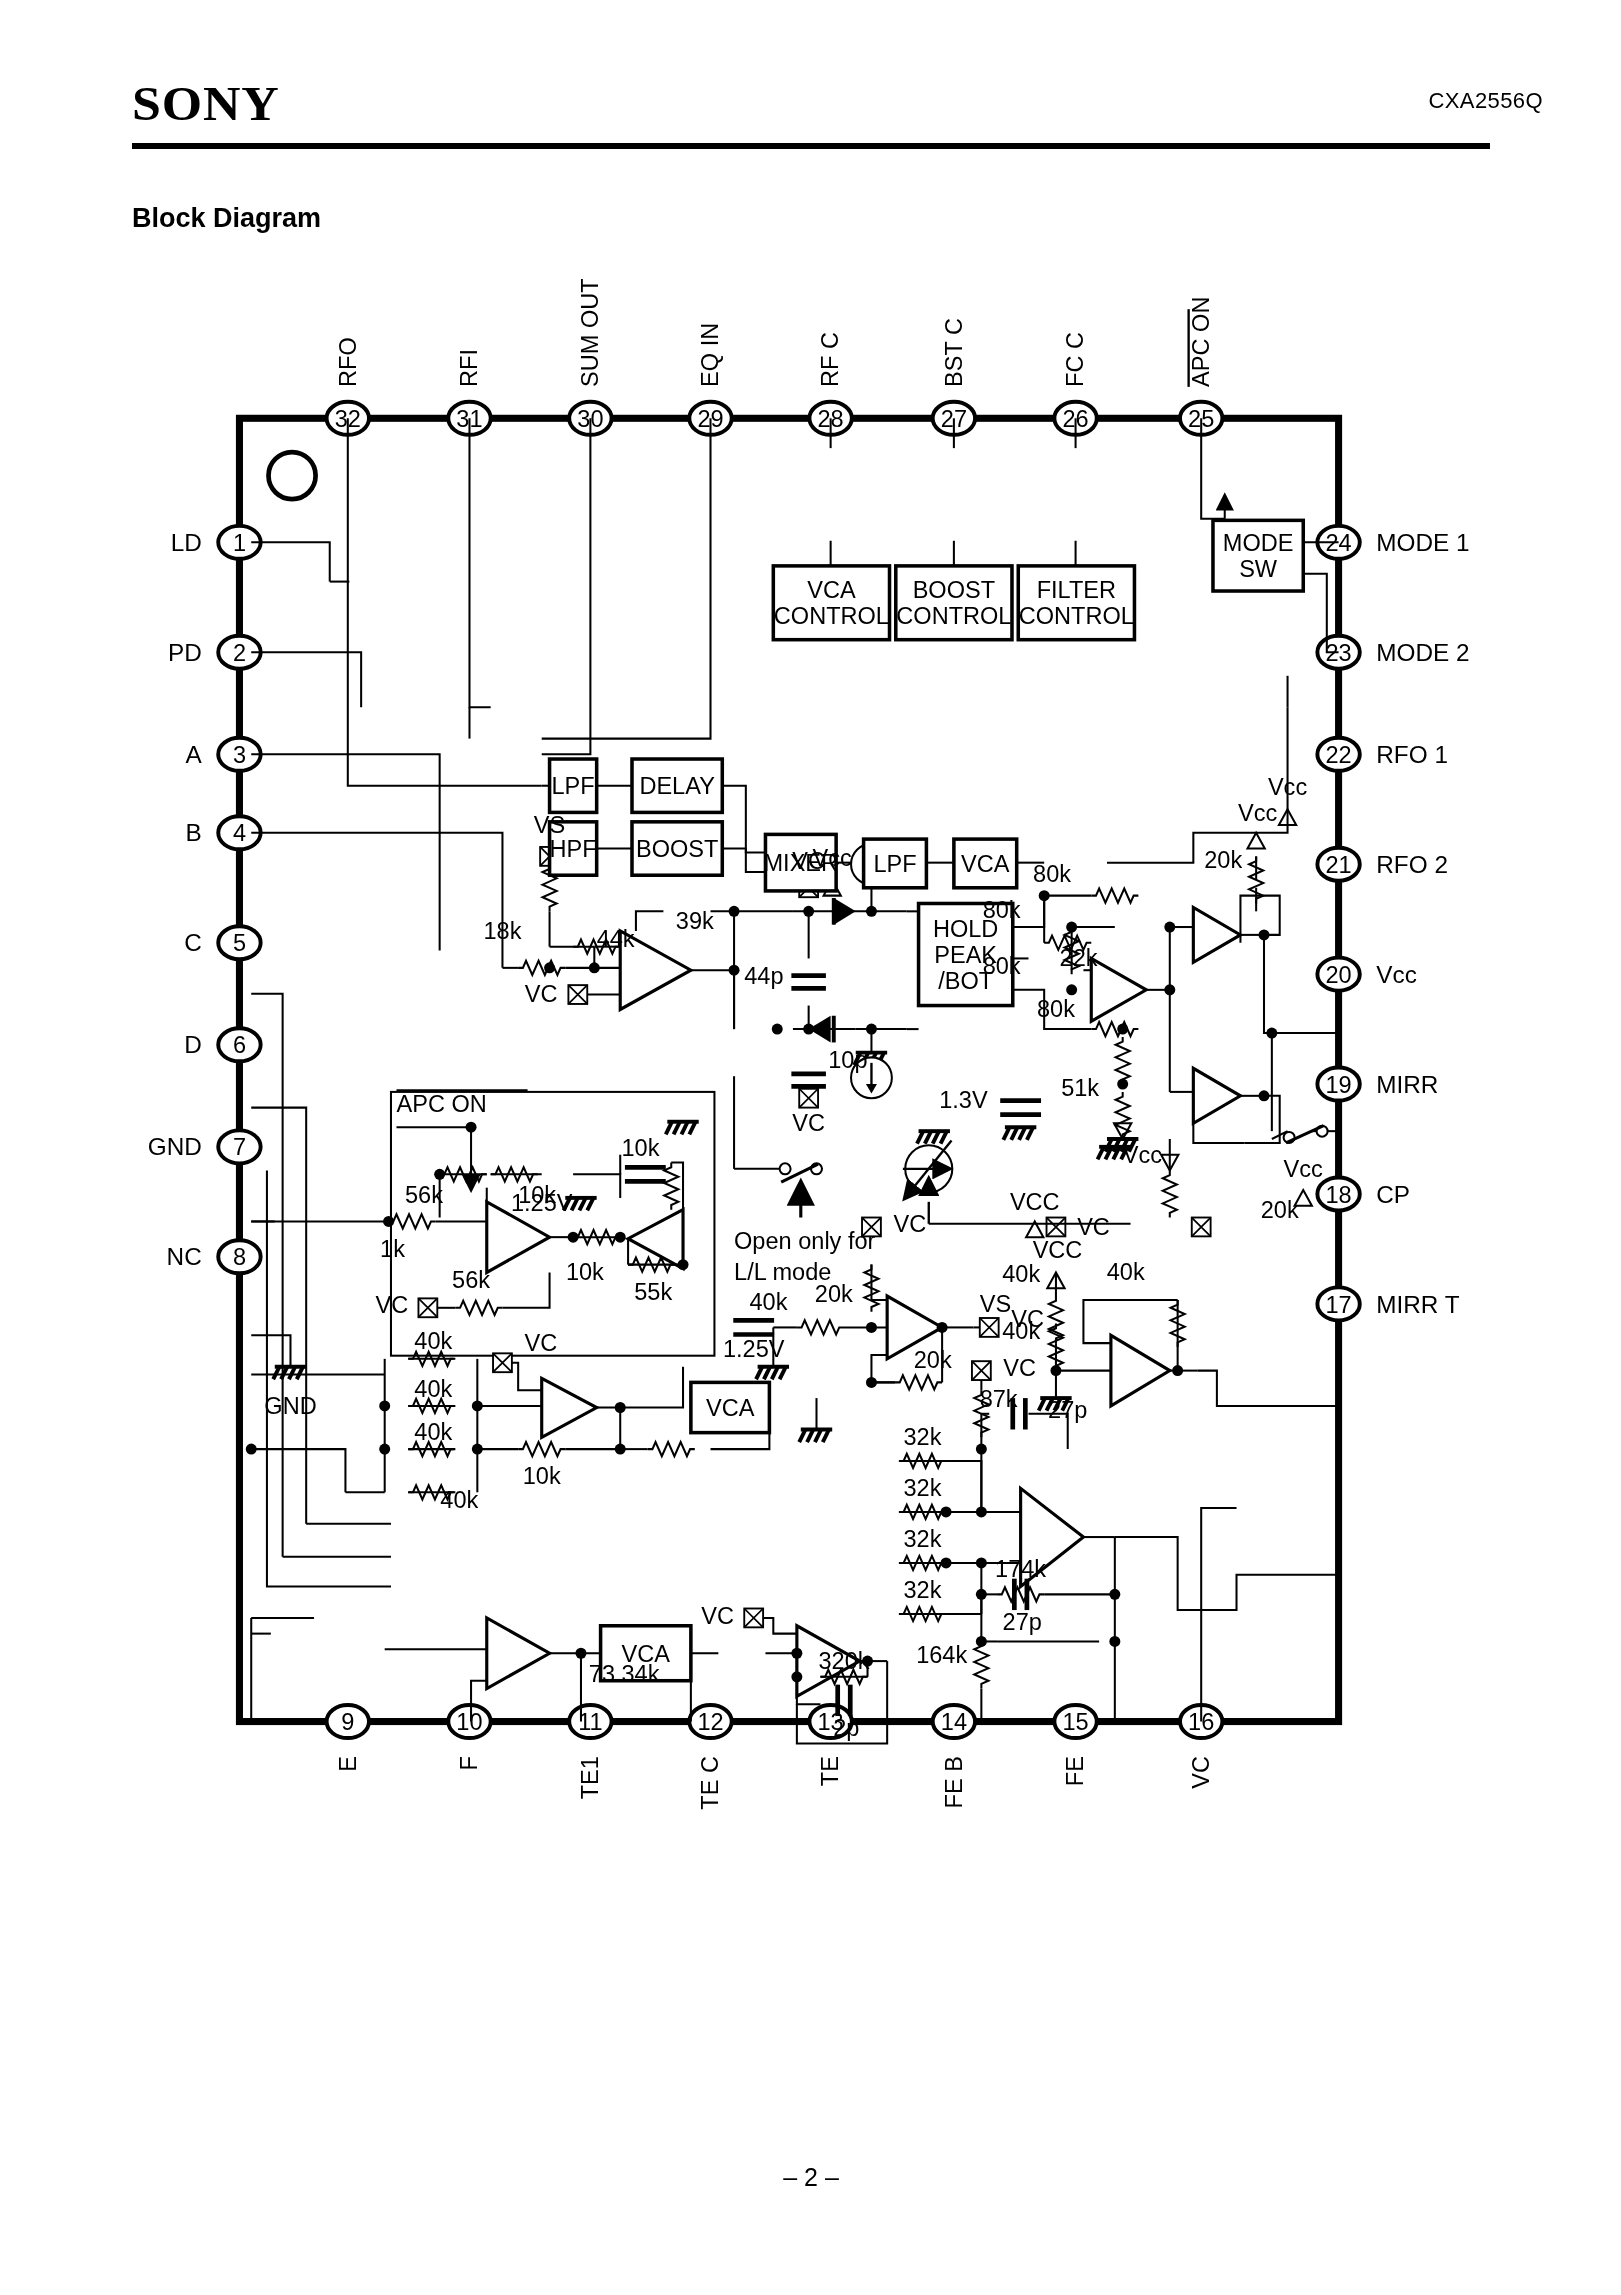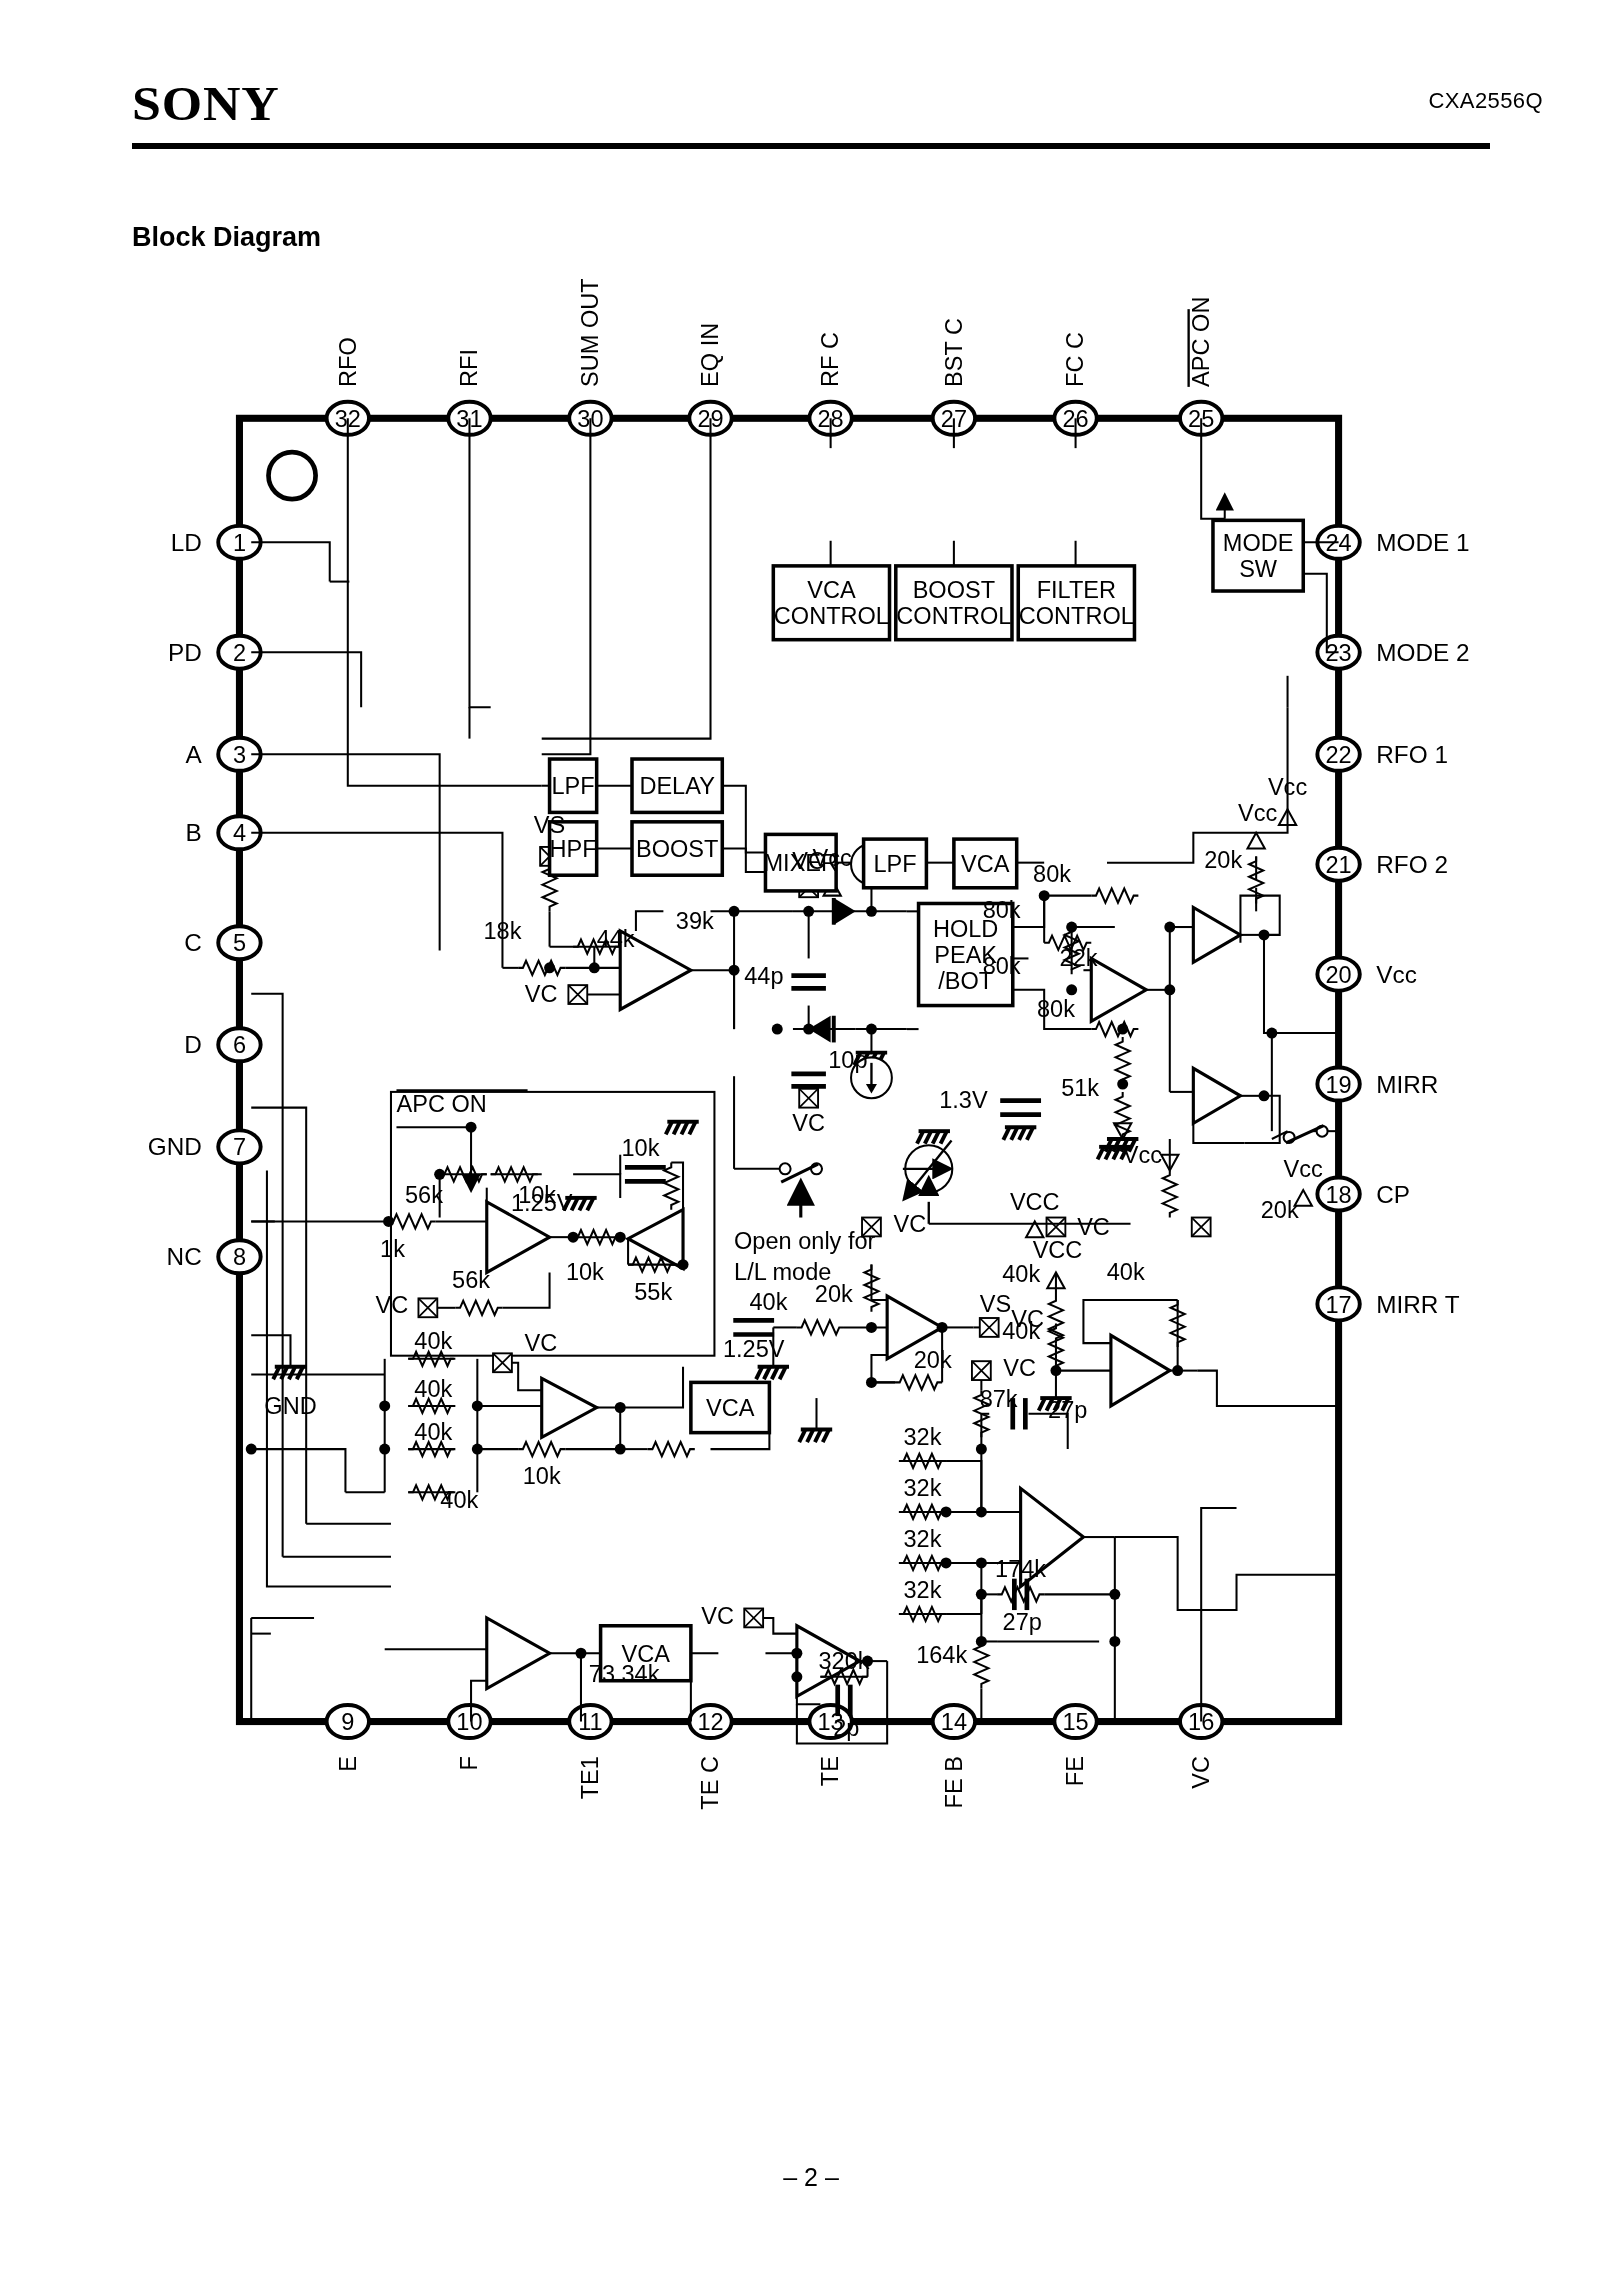--- a/index.html
+++ b/index.html
@@ -8,21 +8,21 @@
        font-family:"Liberation Sans",sans-serif;color:#000;}
 
   
   #page-header{position:absolute;left:0;top:0;width:1622px;height:149px;}
   #sony-logo{position:absolute;left:132px;top:79px;
     font-family:"Liberation Serif",serif;font-weight:bold;font-size:49px;
     letter-spacing:0.8px;line-height:1;transform:scaleX(1.06);transform-origin:left center;}
   #part-number{position:absolute;right:79px;top:88px;font-size:22px;letter-spacing:0.4px;}
   #header-rule{position:absolute;left:132px;top:143px;width:1358px;height:5.5px;background:#000;}
 
-  #section-title{position:absolute;left:132px;top:203px;font-size:27px;font-weight:bold;margin-top:19px;}
+  #section-title{position:absolute;left:132px;top:203px;font-size:27px;font-weight:bold;}
 
   #footer-page{position:absolute;left:0;top:2163px;width:1622px;text-align:center;font-size:25px;}
 
   
   #diagram{position:absolute;left:0px;top:236px;width:1622px;height:1649px;}
   #diagram svg{display:block;}
 
   .lbl{font-family:"Liberation Sans",sans-serif;fill:#000;}
 </style>
 </head>

